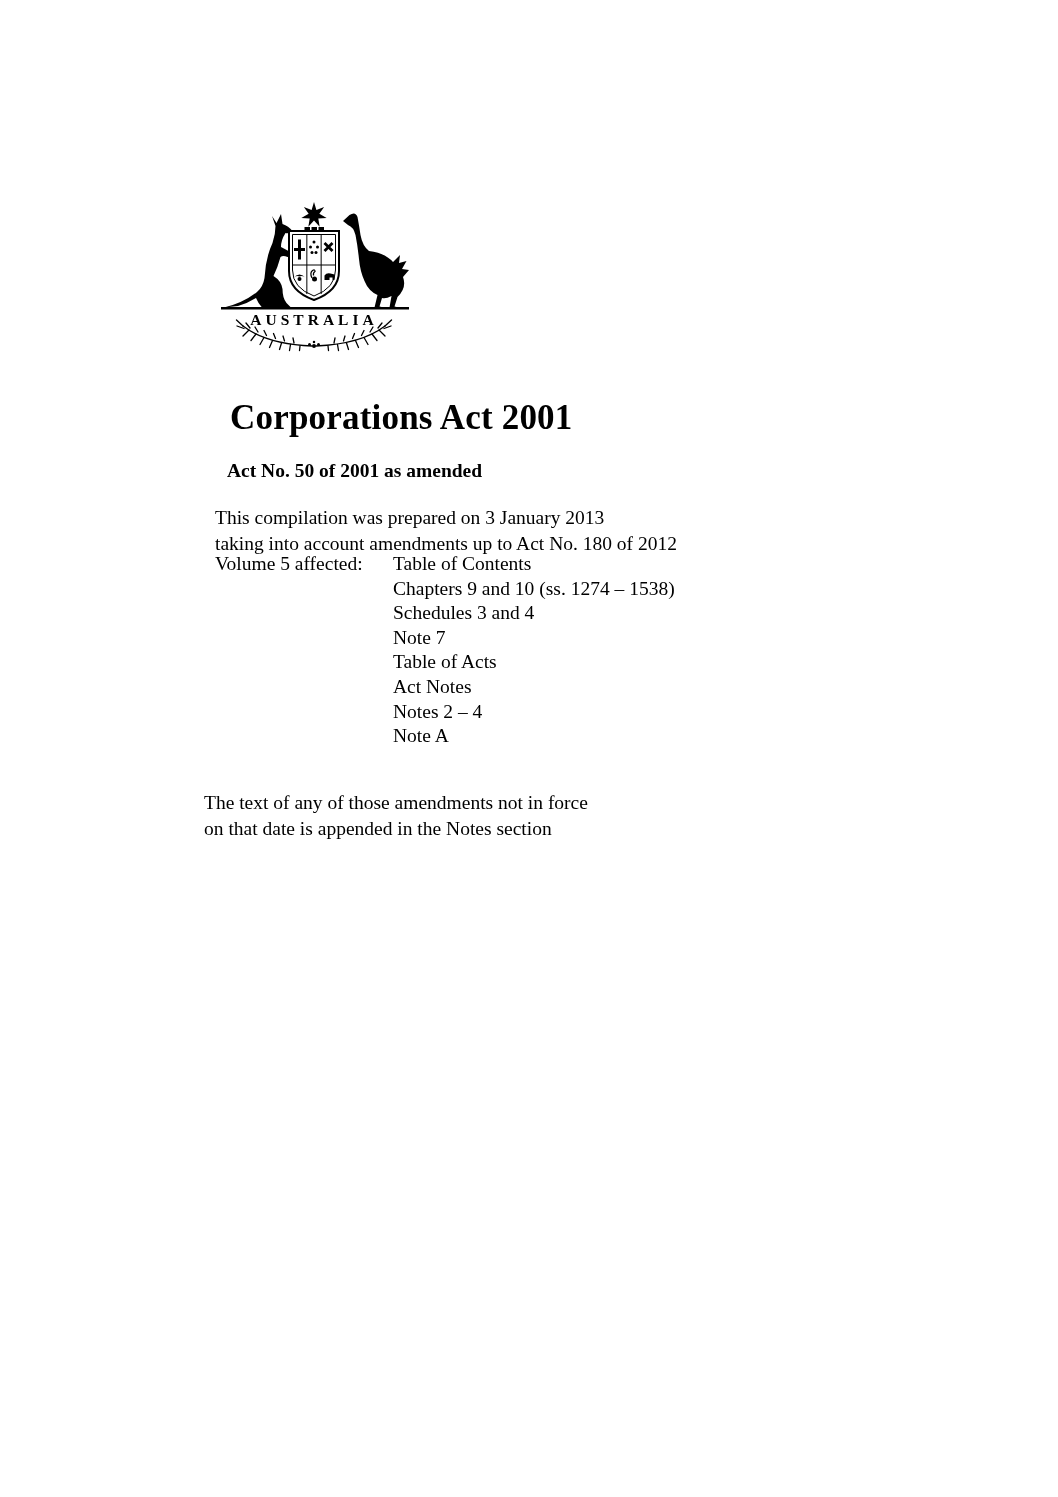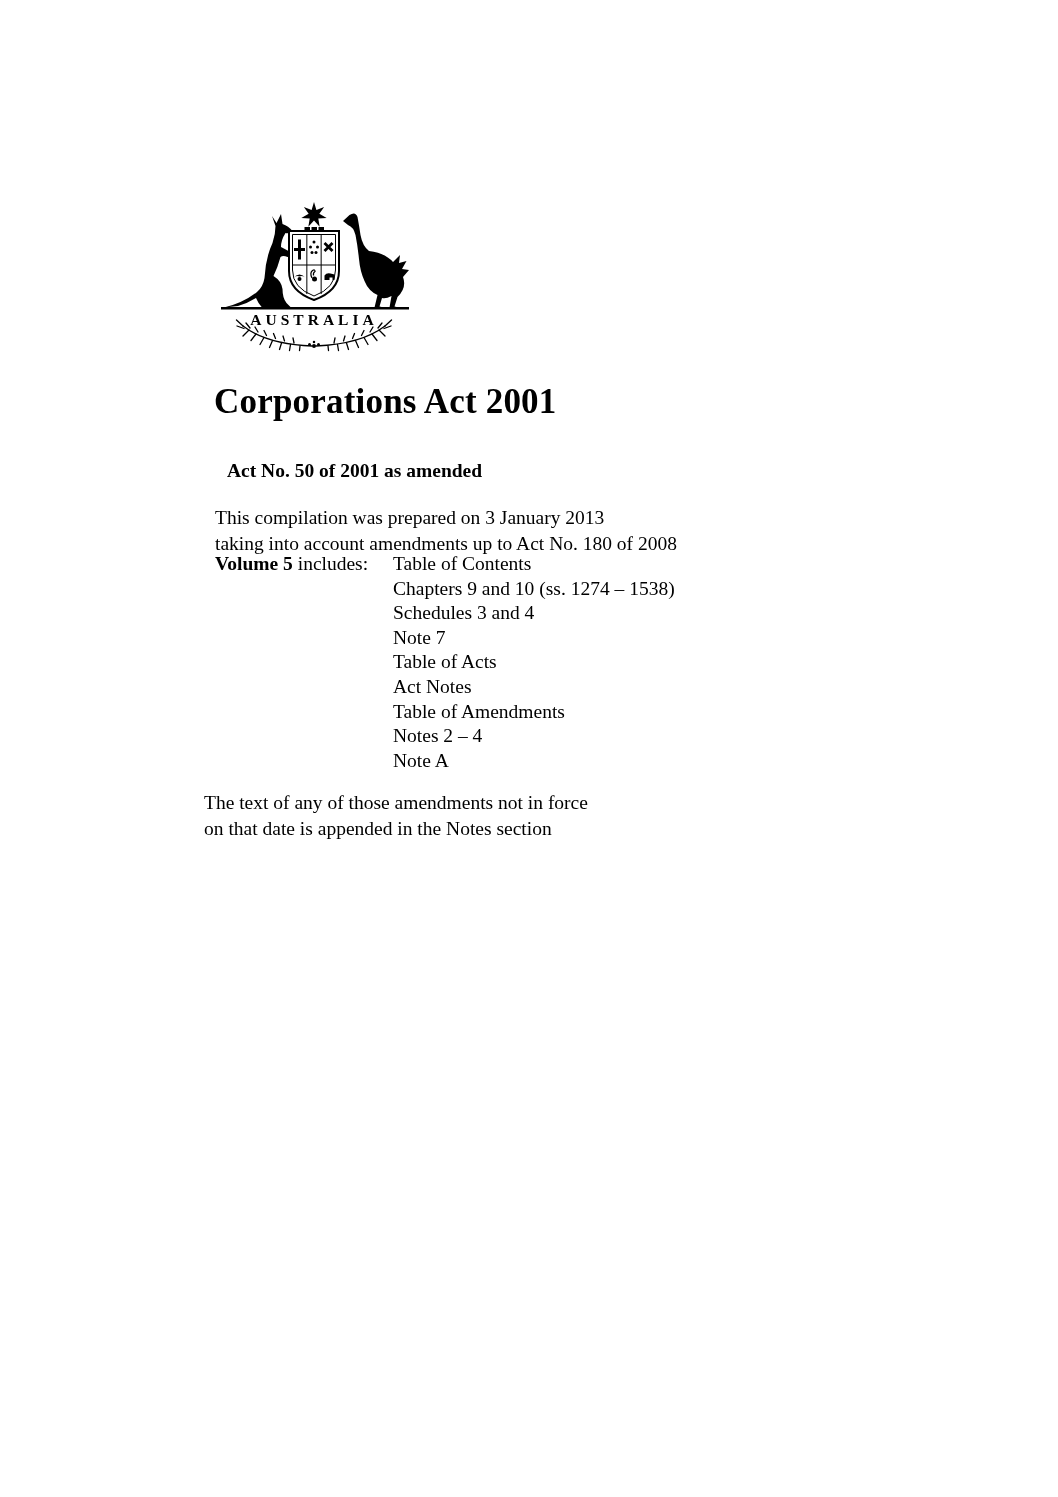--- a/index.html
+++ b/index.html
@@ -21,21 +21,21 @@
     left: 214px;
     top: 202px;
     width: 200px;
     height: 150px;
   }
   .arms svg { display: block; width: 100%; height: 100%; }
   .title {
     position: absolute;
     left: 214px;
     top: 381px;
-    margin: 0;
+    margin: 16px;
     font-size: 35px;
     line-height: 42px;
     font-weight: bold;
     letter-spacing: 0.2px;
     white-space: nowrap;
   }
   .subtitle {
     position: absolute;
     left: 215px;
     top: 446px;
@@ -56,21 +56,21 @@
   .volume-row {
     position: absolute;
     left: 215px;
     top: 552px;
     display: flex;
     align-items: flex-start;
     font-size: 19.5px;
     line-height: 24.6px;
   }
   .volume-label { width: 178px; flex: 0 0 178px; white-space: nowrap; }
-  .volume-label .b { font-weight: bold; }
+  .volume-label .b { font-weight: normal; }
   .volume-items { white-space: nowrap; }
   .para {
     position: absolute;
     left: 204px;
     font-size: 19.5px;
     line-height: 25.5px;
     white-space: nowrap;
   }
   .para-1 { top: 790px; }
   .para-2 { top: 862px; }
@@ -157,35 +157,34 @@
       </g>
     </svg>
   </div>
 
   <h1 class="title">Corporations Act 2001</h1>
 
   <p class="subtitle">Act No. 50 of 2001 as amended</p>
 
   <div class="compilation">
     <div>This compilation was prepared on 3 January 2013</div>
-    <div>taking into account amendments up to Act No. 180 of 2008</div>
+    <div>taking into account amendments up to Act No. 180 of 2012</div>
   </div>
 
   <div class="volume-row">
     <div class="volume-label">
-      <span class="b">Volume 5</span><span> includes:</span>
+      <span class="b">Volume 5</span><span> affected:</span>
     </div>
     <div class="volume-items">
       <div>Table of Contents</div>
       <div>Chapters 9 and 10 (ss. 1274 – 1538)</div>
       <div>Schedules 3 and 4</div>
       <div>Note 7</div>
       <div>Table of Acts</div>
       <div>Act Notes</div>
-      <div>Table of Amendments</div>
       <div>Notes 2 – 4</div>
       <div>Note A</div>
     </div>
   </div>
 
   <div class="para para-1">
     <div>The text of any of those amendments not in force</div>
     <div>on that date is appended in the Notes section</div>
   </div>
 

